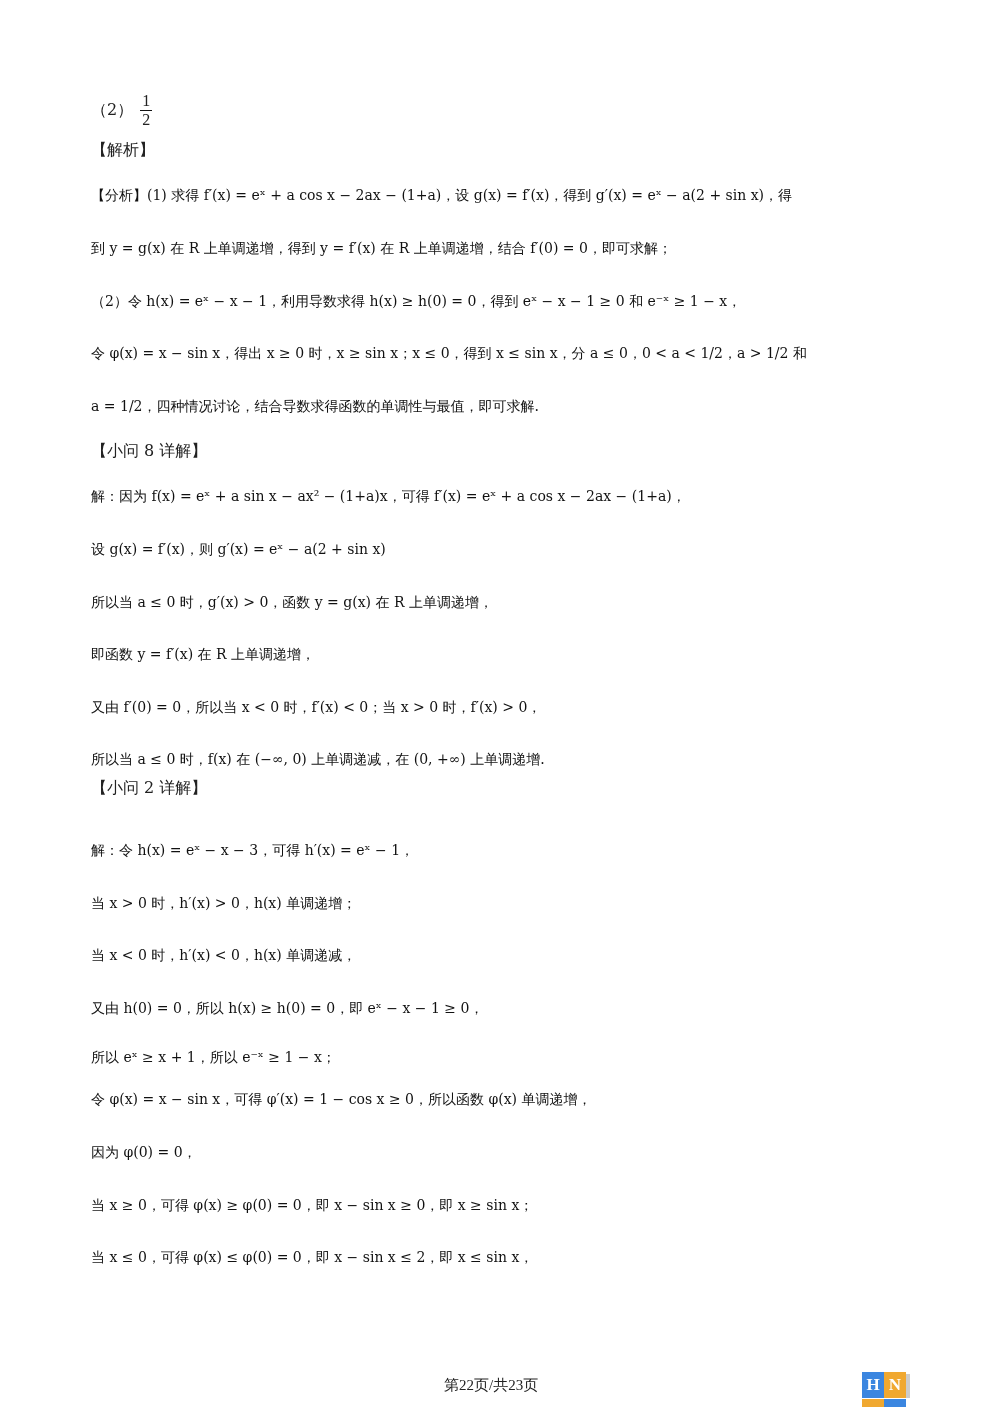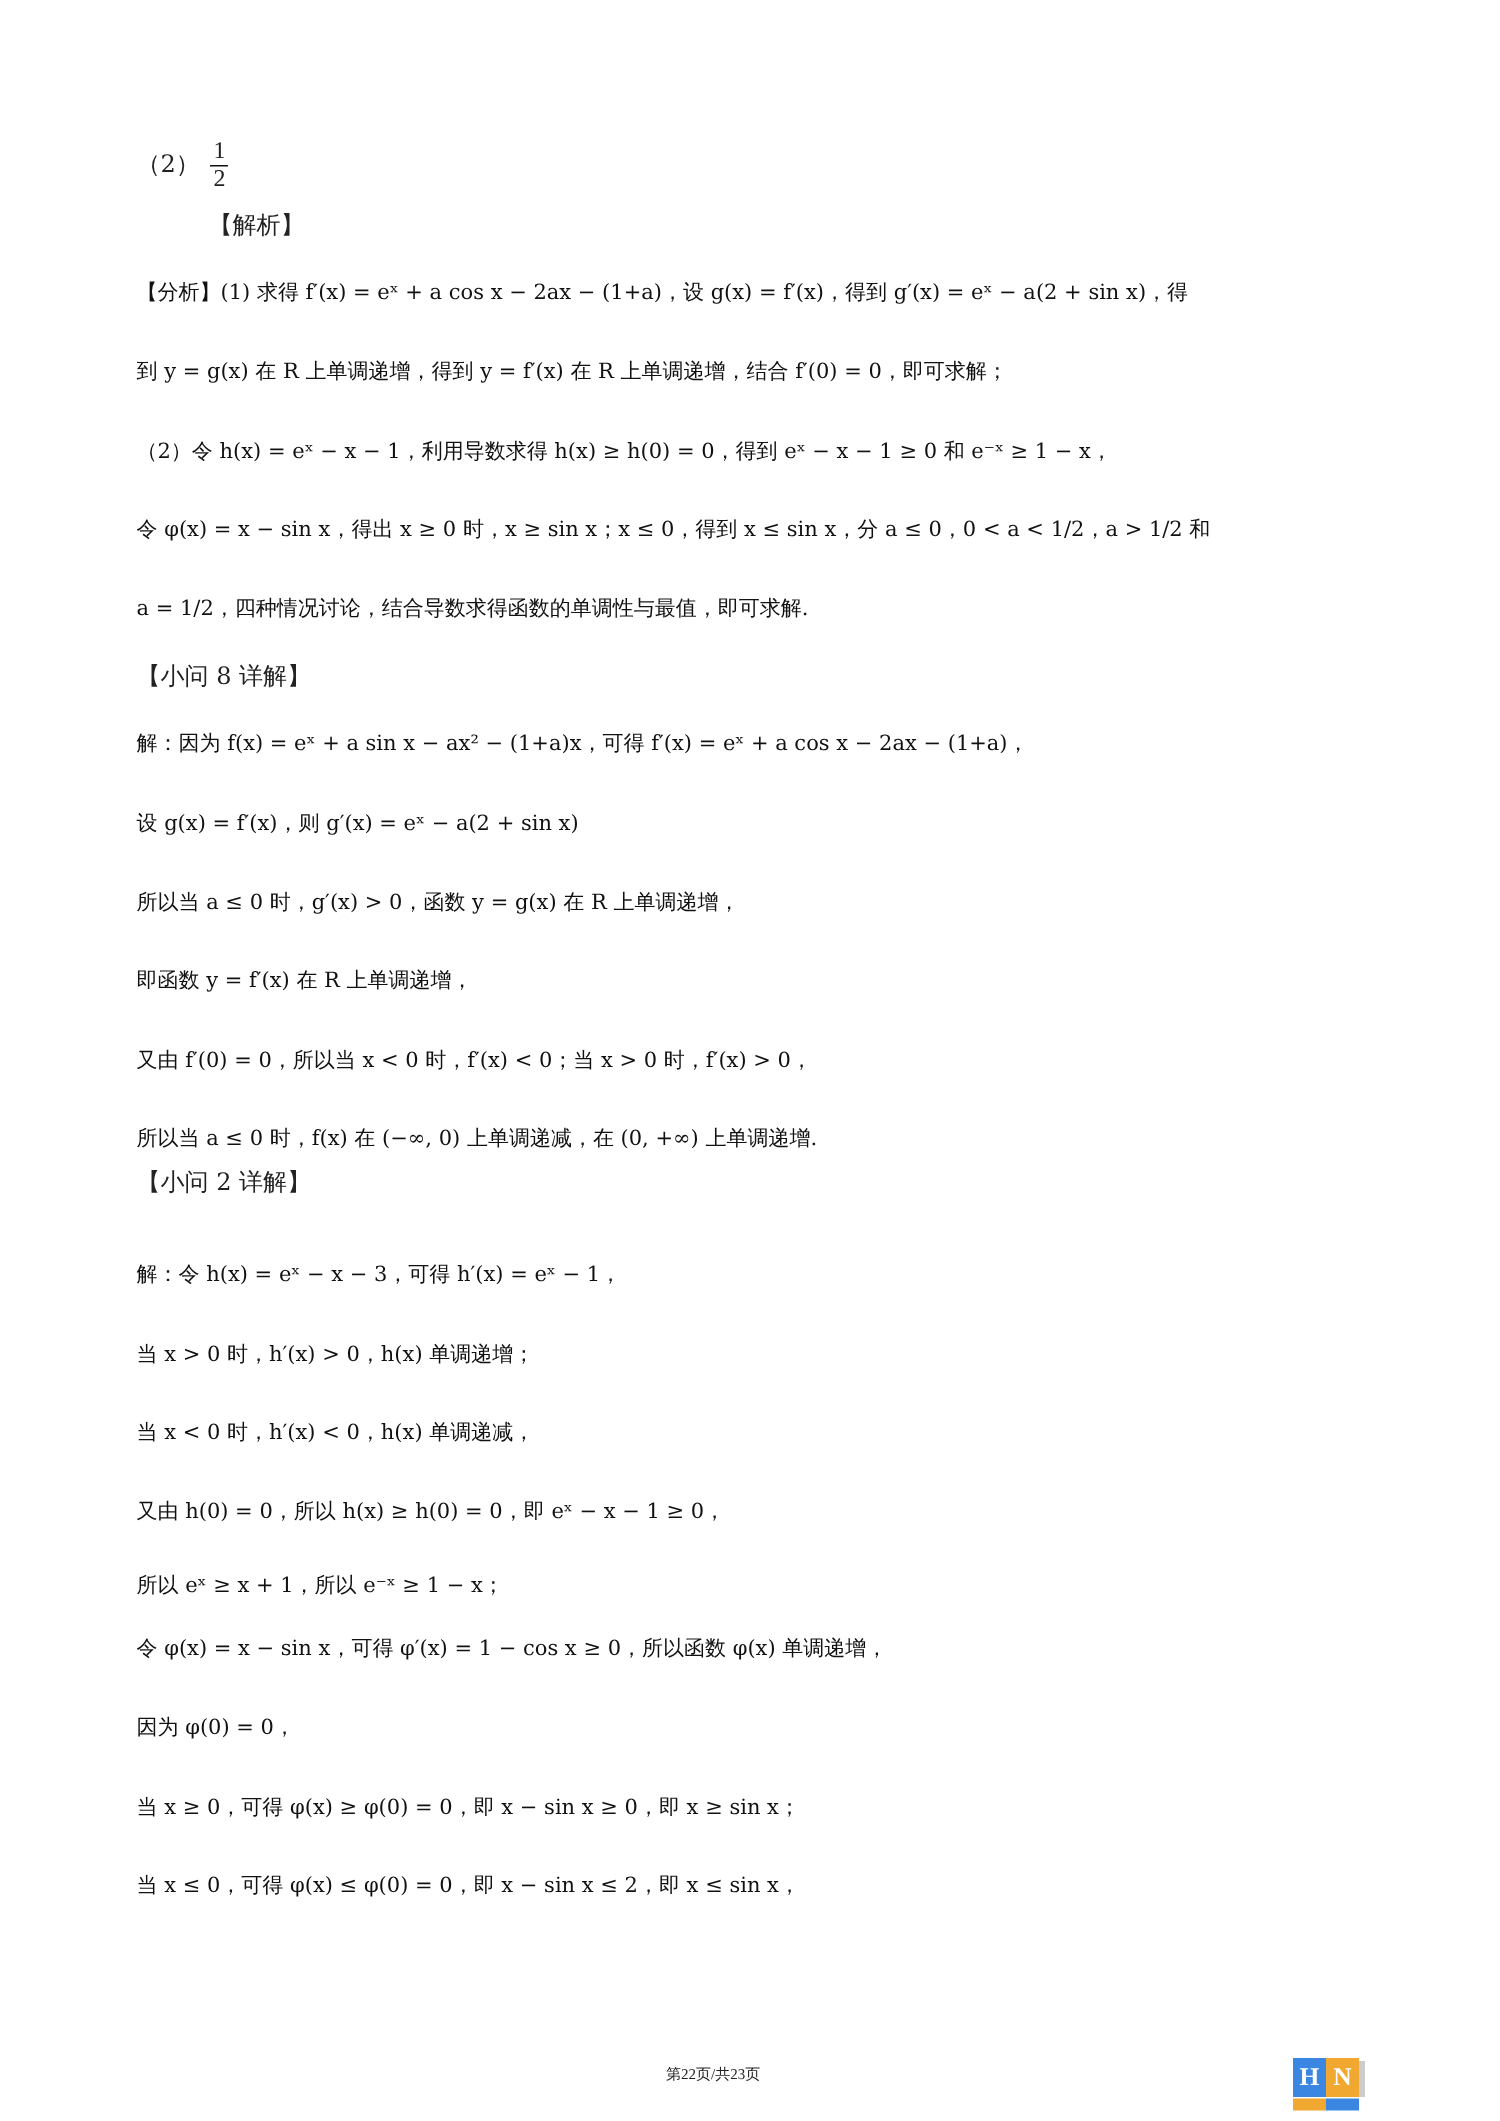--- a/index.html
+++ b/index.html
@@ -3,40 +3,40 @@
 <meta charset="utf-8">
 <style>
   html, body { margin:0; padding:0; background:#ffffff; }
   body { width:1000px; height:1414px; position:relative; overflow:hidden;
          font-family: "DejaVu Serif", "Liberation Serif", serif; color:#111; }
   .line { position:absolute; left:91px; font-size:14px; line-height:24px; white-space:nowrap; }
   .heading { font-size:16px; color:#222; }
   .frac { display:inline-block; vertical-align:middle; text-align:center; font-family:"Liberation Serif", serif; font-size:16px; line-height:18px; margin:0 2px; }
   .frac .num { display:block; border-bottom:1px solid #111; padding:0 2px; }
   .frac .den { display:block; padding:0 2px; }
-  .footer { position:absolute; top:1376px; left:444px; font-size:10px; color:#222; font-family:"Liberation Serif", serif; }
+  .footer { position:absolute; top:1376px; left:444px; font-size:15px; color:#222; font-family:"Liberation Serif", serif; }
   .logo { position:absolute; left:862px; top:1372px; width:48px; height:36px; }
   .logo .h { position:absolute; left:0; top:0; width:22px; height:26px; background:#3b86e0; color:#fff; font:bold 17px "Liberation Serif", serif; text-align:center; line-height:26px; }
   .logo .n { position:absolute; left:22px; top:0; width:22px; height:26px; background:#f0a830; color:#fff; font:bold 17px "Liberation Serif", serif; text-align:center; line-height:26px; }
   .logo .b1 { position:absolute; left:0; top:27px; width:22px; height:8px; background:#f0a830; }
   .logo .b2 { position:absolute; left:22px; top:27px; width:22px; height:8px; background:#3b86e0; }
   .logo .edge { position:absolute; left:44px; top:2px; width:4px; height:24px; background:#ccc; }
 </style>
 </head>
 <body>
 
 <div class="line heading" style="top:92px;">
   <span>（2）</span>
   <span class="frac">
     <span class="num">1</span>
     <span class="den">2</span>
   </span>
 </div>
 
-<div class="line heading" style="top:138px;margin-left:48px;">【解析】</div>
+<div class="line heading" style="top:138px;">【解析】</div>
 
 <div class="line" style="top:183px;">【分析】(1) 求得 f′(x) = eˣ + a cos x − 2ax − (1+a)，设 g(x) = f′(x)，得到 g′(x) = eˣ − a(2 + sin x)，得</div>
 <div class="line" style="top:236px;">到 y = g(x) 在 R 上单调递增，得到 y = f′(x) 在 R 上单调递增，结合 f′(0) = 0，即可求解；</div>
 <div class="line" style="top:289px;">（2）令 h(x) = eˣ − x − 1，利用导数求得 h(x) ≥ h(0) = 0，得到 eˣ − x − 1 ≥ 0 和 e⁻ˣ ≥ 1 − x，</div>
 <div class="line" style="top:341px;">令 φ(x) = x − sin x，得出 x ≥ 0 时，x ≥ sin x；x ≤ 0，得到 x ≤ sin x，分 a ≤ 0，0 &lt; a &lt; 1/2，a &gt; 1/2 和</div>
 <div class="line" style="top:394px;">a = 1/2，四种情况讨论，结合导数求得函数的单调性与最值，即可求解.</div>
 
 <div class="line heading" style="top:439px;">【小问 8 详解】</div>
 
 <div class="line" style="top:484px;">解：因为 f(x) = eˣ + a sin x − ax² − (1+a)x，可得 f′(x) = eˣ + a cos x − 2ax − (1+a)，</div>

